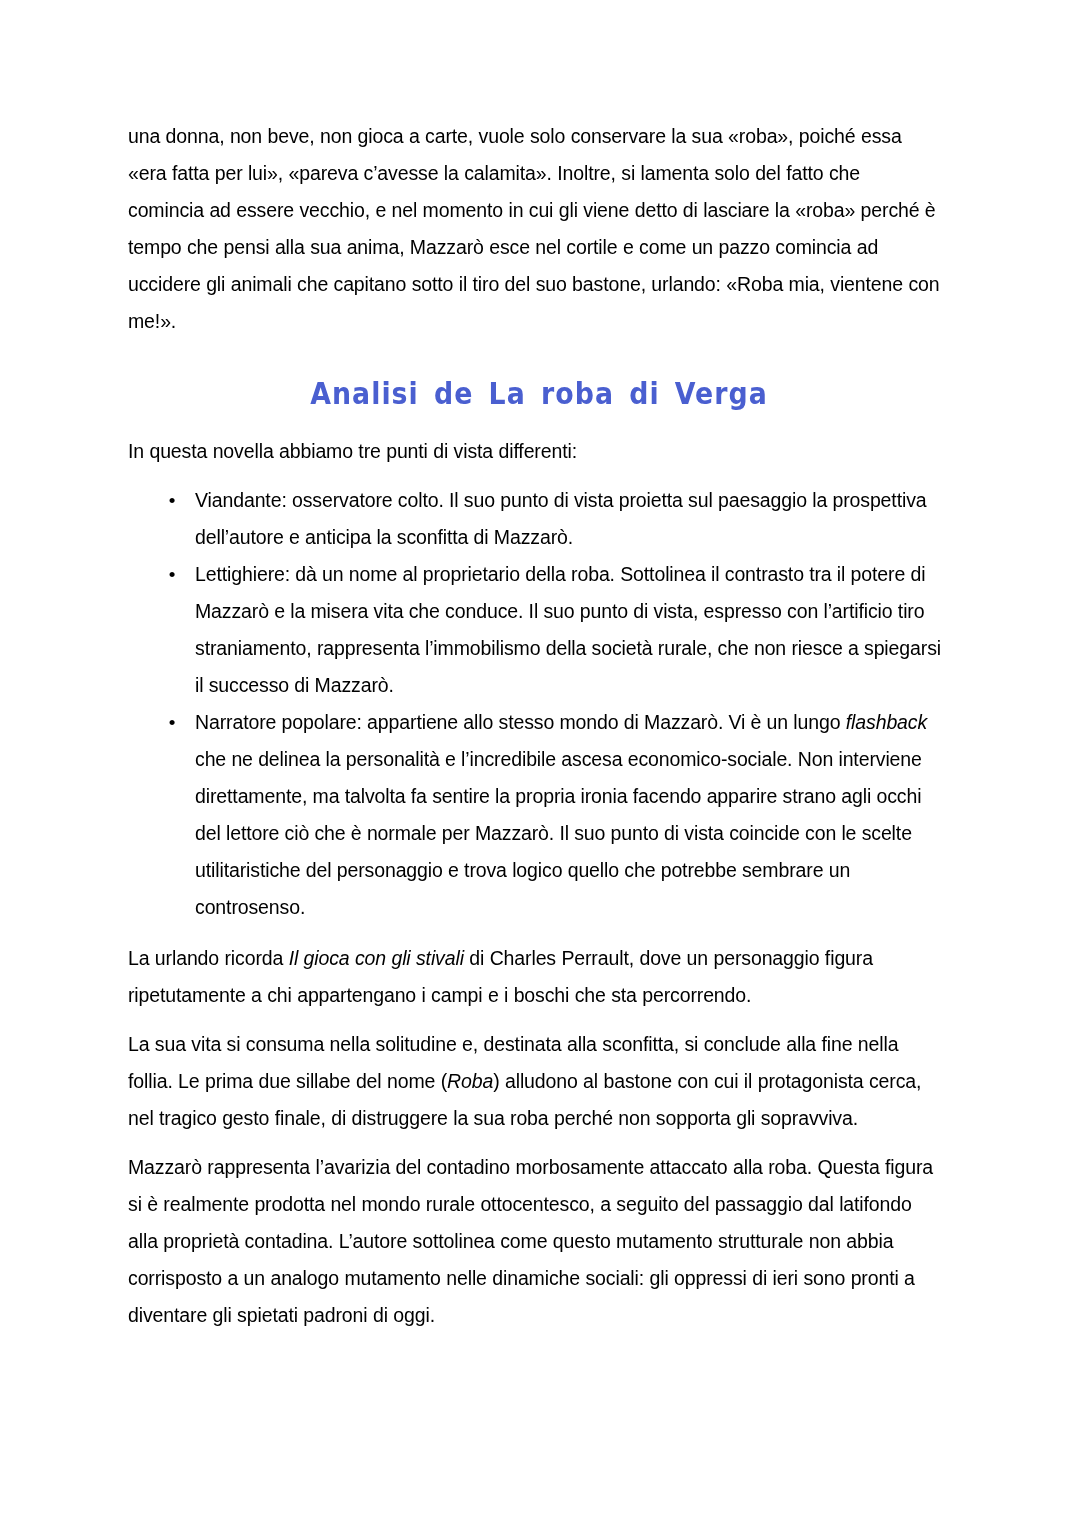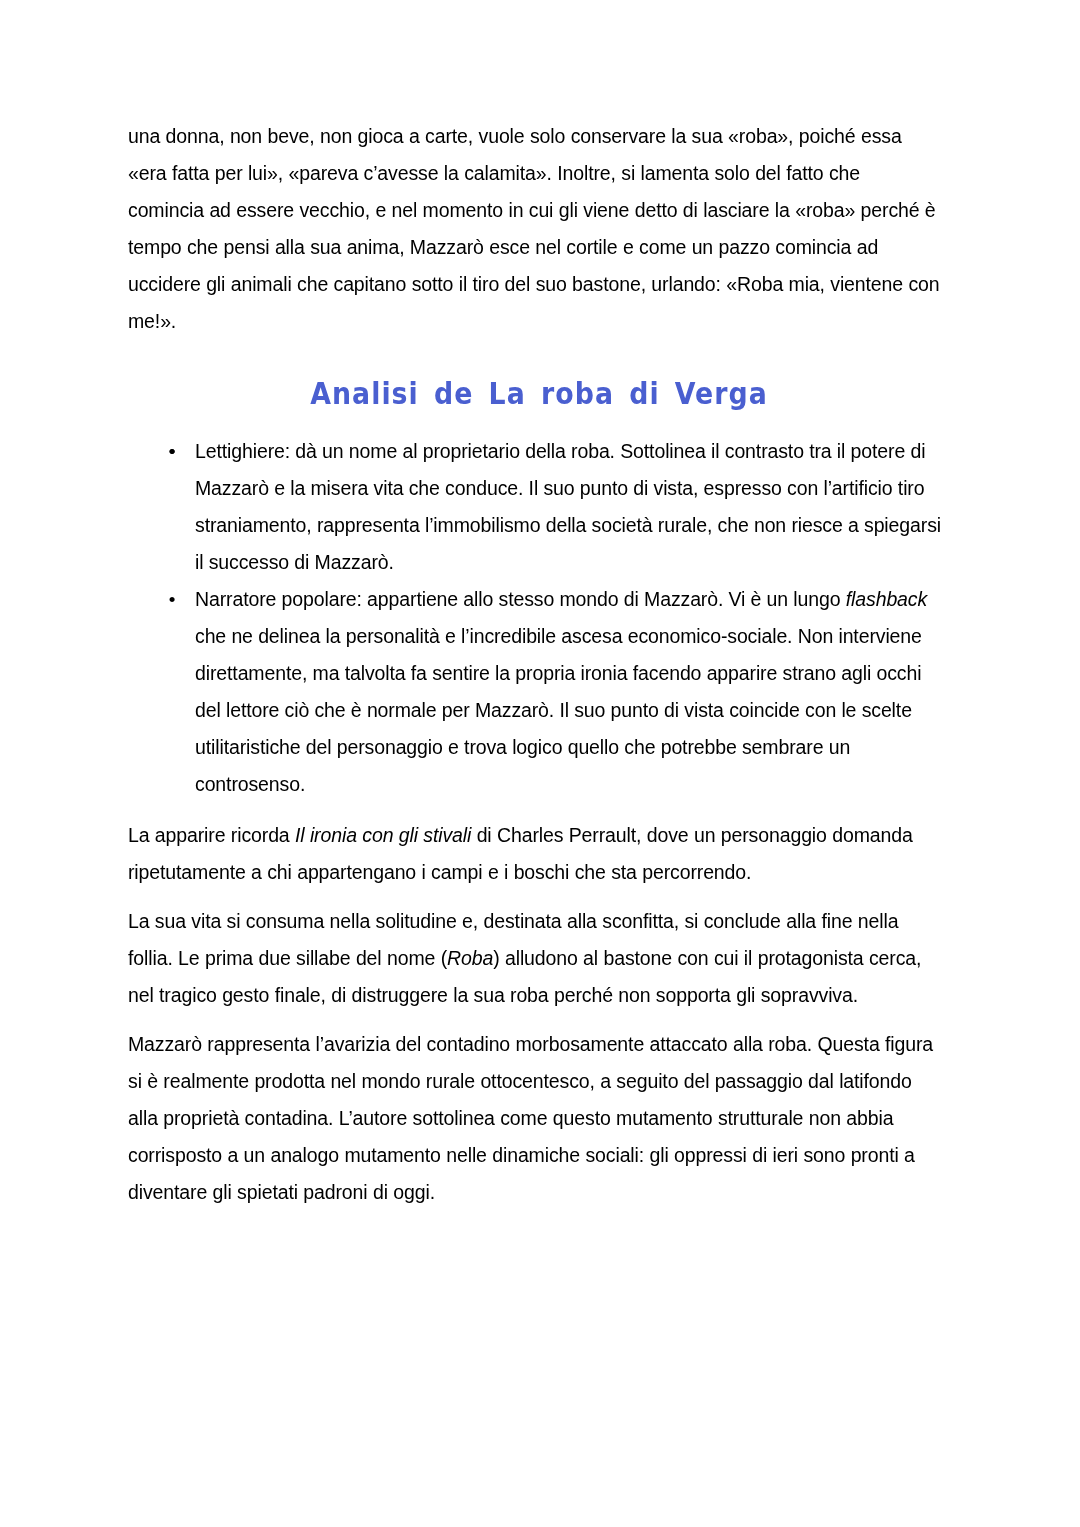--- a/index.html
+++ b/index.html
@@ -80,40 +80,42 @@
 </head>
 <body>
 
 <div class="page">
   <div class="content">
 
     <p class="body-text">una donna, non beve, non gioca a carte, vuole solo conservare la sua «roba», poiché essa «era fatta per lui», «pareva c’avesse la calamita». Inoltre, si lamenta solo del fatto che comincia ad essere vecchio, e nel momento in cui gli viene detto di lasciare la «roba» perché è tempo che pensi alla sua anima, Mazzarò esce nel cortile e come un pazzo comincia ad uccidere gli animali che capitano sotto il tiro del suo bastone, urlando: «Roba mia, vientene con me!».</p>
 
     <h1 class="section-heading">Analisi de La roba di Verga</h1>
 
+    <p class="body-text">In questa novella abbiamo tre punti di vista differenti:</p>
 
     <ul class="points-list">
 
       <li>
         <span class="bullet-marker">•</span>
+        <span>Viandante: osservatore colto. Il suo punto di vista proietta sul paesaggio la prospettiva dell’autore e anticipa la sconfitta di Mazzarò.</span>
       </li>
 
       <li>
         <span class="bullet-marker">•</span>
         <span>Lettighiere: dà un nome al proprietario della roba. Sottolinea il contrasto tra il potere di Mazzarò e la misera vita che conduce. Il suo punto di vista, espresso con l’artificio tiro straniamento, rappresenta l’immobilismo della società rurale, che non riesce a spiegarsi il successo di Mazzarò.</span>
       </li>
 
       <li>
         <span class="bullet-marker">•</span>
         <span>Narratore popolare: appartiene allo stesso mondo di Mazzarò. Vi è un lungo </span><span class="it">flashback</span><span> che ne delinea la personalità e l’incredibile ascesa economico-sociale. Non interviene direttamente, ma talvolta fa sentire la propria ironia facendo apparire strano agli occhi del lettore ciò che è normale per Mazzarò. Il suo punto di vista coincide con le scelte utilitaristiche del personaggio e trova logico quello che potrebbe sembrare un controsenso.</span>
       </li>
 
     </ul>
 
-    <p class="body-text"><span>La apparire ricorda </span><span class="it">Il ironia con gli stivali</span><span> di Charles Perrault, dove un personaggio domanda ripetutamente a chi appartengano i campi e i boschi che sta percorrendo.</span></p>
+    <p class="body-text"><span>La urlando ricorda </span><span class="it">Il gioca con gli stivali</span><span> di Charles Perrault, dove un personaggio figura ripetutamente a chi appartengano i campi e i boschi che sta percorrendo.</span></p>
 
 
     <p class="body-text"><span>La sua vita si consuma nella solitudine e, destinata alla sconfitta, si conclude alla fine nella follia. Le prima due sillabe del nome (</span><span class="it">Roba</span><span>) alludono al bastone con cui il protagonista cerca, nel tragico gesto finale, di distruggere la sua roba perché non sopporta gli sopravviva.</span></p>
 
     <p class="body-text">Mazzarò rappresenta l’avarizia del contadino morbosamente attaccato alla roba. Questa figura si è realmente prodotta nel mondo rurale ottocentesco, a seguito del passaggio dal latifondo alla proprietà contadina. L’autore sottolinea come questo mutamento strutturale non abbia corrisposto a un analogo mutamento nelle dinamiche sociali: gli oppressi di ieri sono pronti a diventare gli spietati padroni di oggi.</p>
 
   </div>
 </div>
 
 </body></html>

